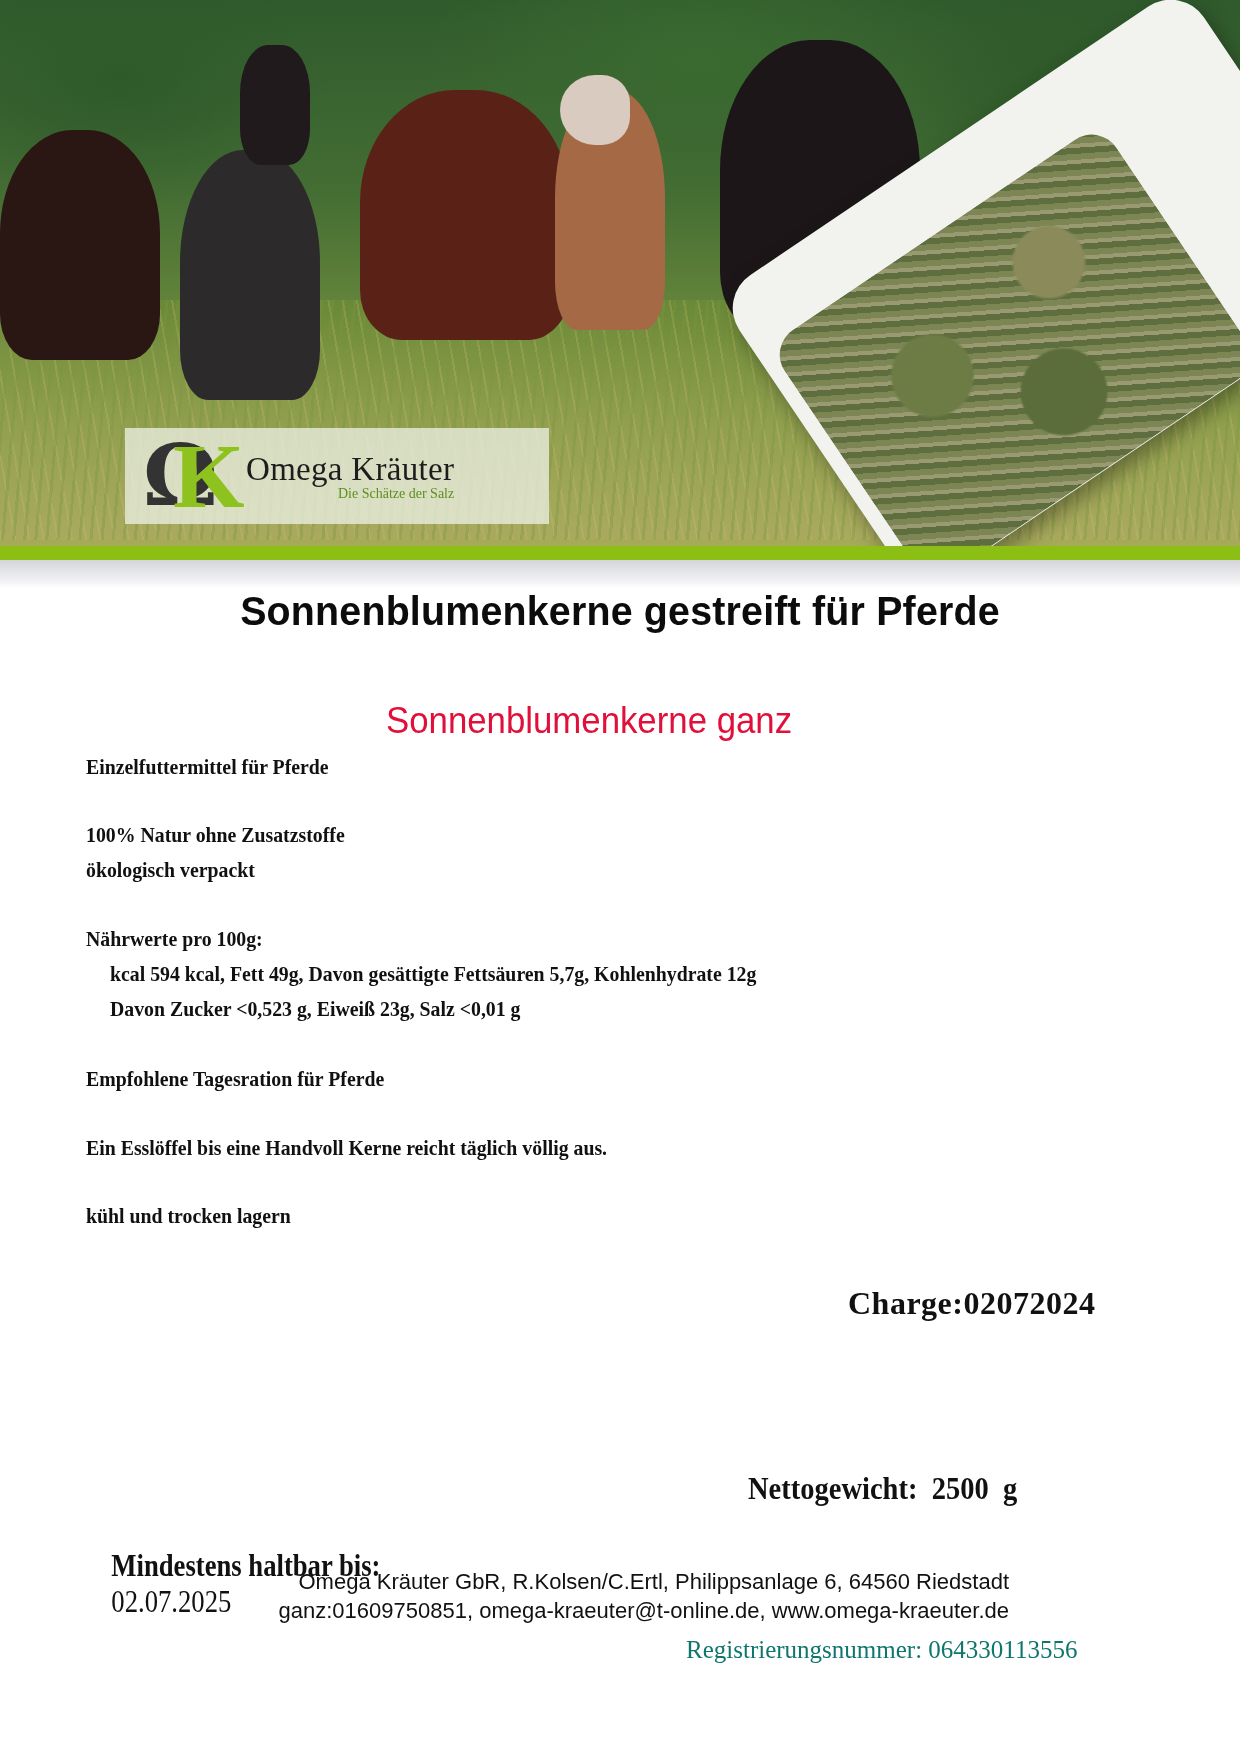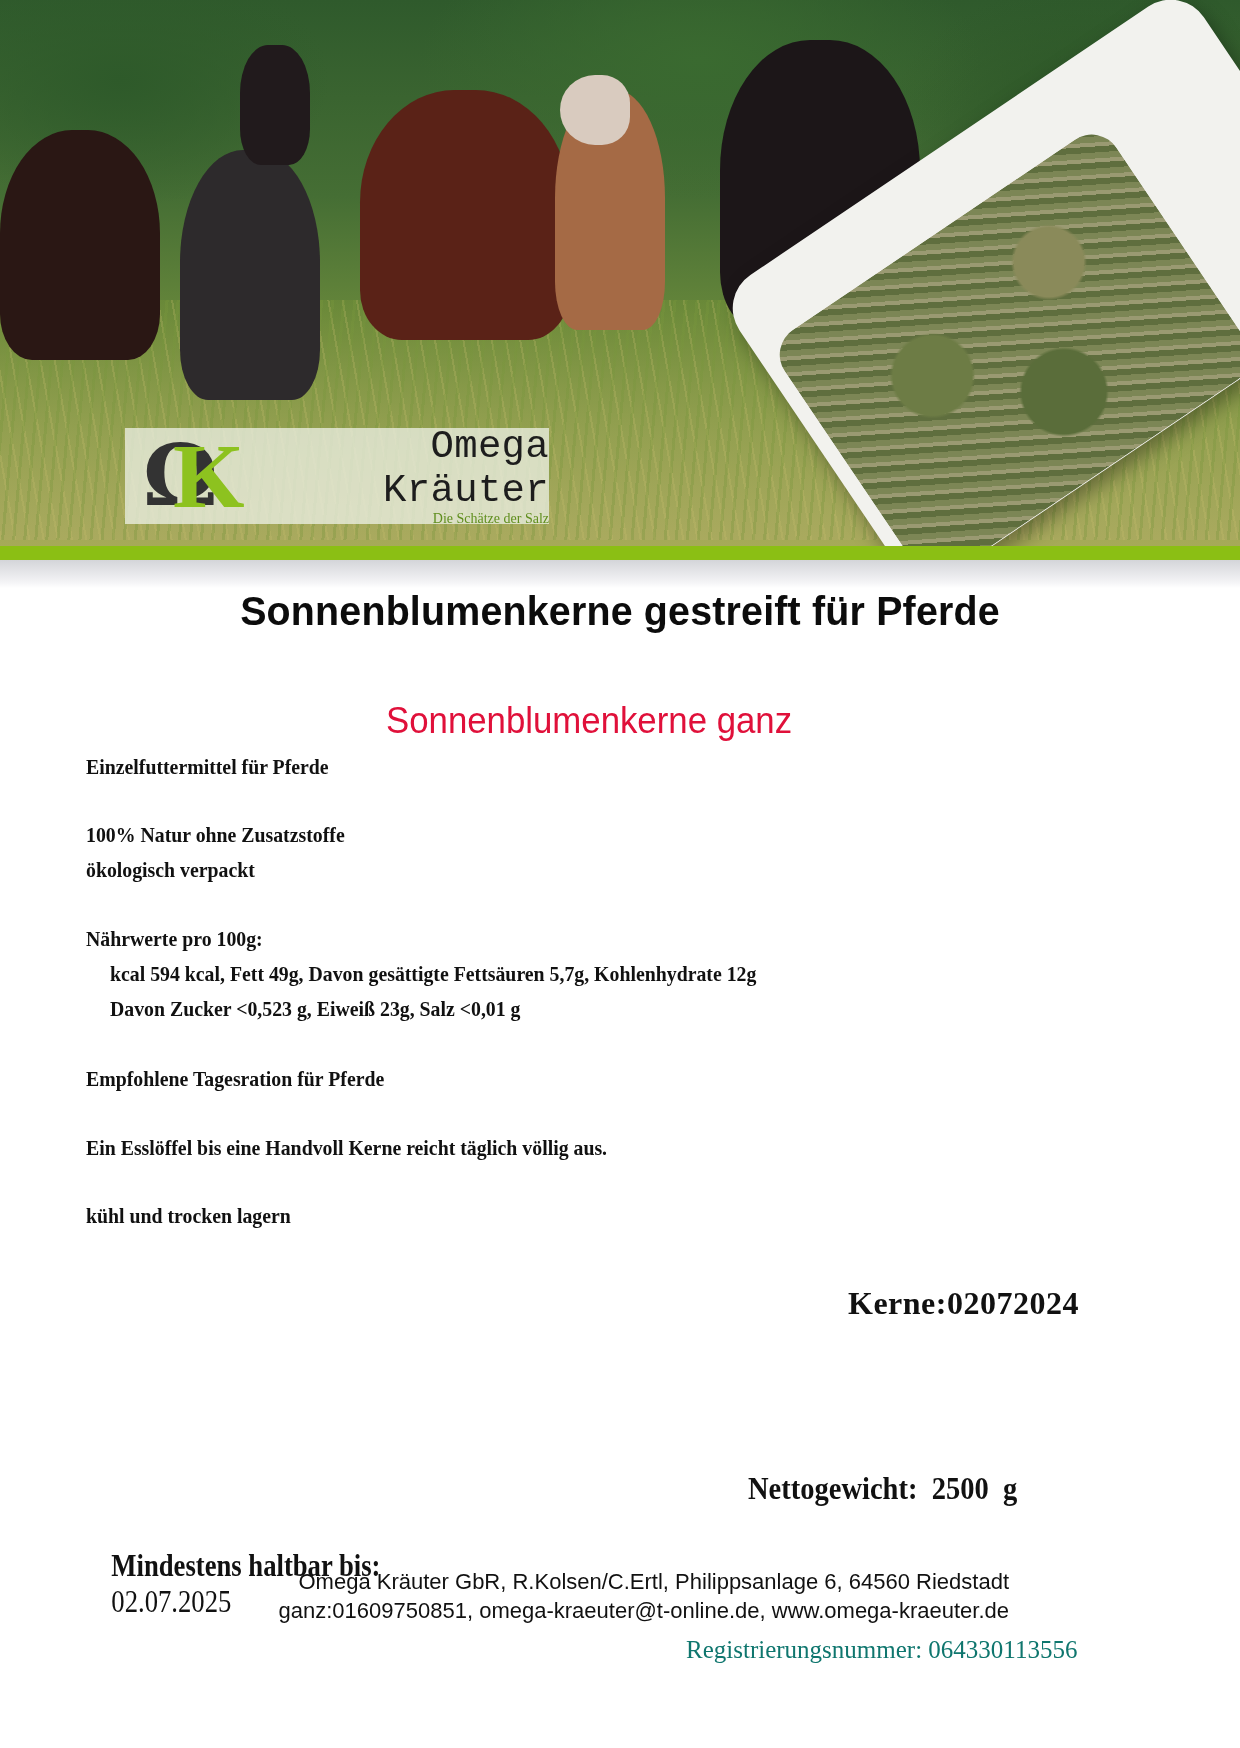--- a/index.html
+++ b/index.html
@@ -39,21 +39,21 @@
       radial-gradient(circle at 55% 70%, #5a6d3a 0 14%, transparent 15%),
       repeating-linear-gradient(30deg, #7c8655 0 6px, #5f6e3e 6px 12px, #9a9a72 12px 16px);
   }
 
   .logo-box { position: absolute; left: 125px; top: 428px; width: 424px; height: 96px;
     background: rgba(235,238,225,.78); display: flex; align-items: center; }
   .logo-mark { position: relative; width: 95px; height: 90px; margin-left: 18px; }
   .omega { position: absolute; left: 0; top: 0; font-family: "DejaVu Serif", serif; font-size: 84px; line-height: 90px; color: #333; font-weight: bold; }
   .kletter { position: absolute; left: 30px; top: -2px; font-family: "Liberation Serif", serif; font-size: 92px; line-height: 94px; color: #8dc21f; font-weight: bold; }
   .logo-text { margin-left: 8px; display: flex; flex-direction: column; }
-  .brand { font-family: Liberation Mono, monospace; font-size: 39px; color: #1d1d1d; letter-spacing: .3px; text-align: right; }
+  .brand { font-family: Liberation Serif, serif; font-size: 33px; color: #1d1d1d; letter-spacing: .3px; text-align: right; }
   .tagline { font-family: "Liberation Serif", serif; font-size: 14px; color: #5f8e1d; align-self: flex-end; margin-top: -2px; }
 
   .green-bar { position: absolute; left: 0; top: 546px; width: 1240px; height: 14px; background: #8bbf14; }
   .shadow-band { position: absolute; left: 0; top: 560px; width: 1240px; height: 28px;
     background: linear-gradient(180deg, #d4d5d9 0%, #f4f4f6 80%, #ffffff 100%); }
 
   
   .title { position: absolute; left: 0; width: 1240px; top: 588px; text-align: center;
     font-family: "Liberation Sans", sans-serif; font-weight: bold; font-size: 41px; color: #0c0c0c; letter-spacing: .2px; transform: scaleX(.96); }
   .subtitle { position: absolute; left: 386px; top: 700px; font-family: "Liberation Sans", sans-serif; font-size: 37px; color: #e0103a; transform: scaleX(.94); transform-origin: left; }
@@ -105,21 +105,21 @@
 <div class="body-text" style="top:754px">Einzelfuttermittel für Pferde</div>
 <div class="body-text" style="top:822px">100% Natur ohne Zusatzstoffe</div>
 <div class="body-text" style="top:857px">ökologisch verpackt</div>
 <div class="body-text" style="top:926px">Nährwerte pro 100g:</div>
 <div class="body-text indent" style="top:961px; left:110px;">kcal  594 kcal, Fett 49g, Davon gesättigte Fettsäuren 5,7g, Kohlenhydrate  12g</div>
 <div class="body-text indent" style="top:996px; left:110px;">Davon Zucker &lt;0,523 g, Eiweiß 23g, Salz &lt;0,01 g</div>
 <div class="body-text" style="top:1066px">Empfohlene Tagesration für Pferde</div>
 <div class="body-text" style="top:1135px">Ein Esslöffel bis eine Handvoll Kerne reicht täglich völlig aus.</div>
 <div class="body-text" style="top:1203px">kühl und trocken lagern</div>
 
-<div class="charge">Kerne:02072024</div>
+<div class="charge">Charge:02072024</div>
 <div class="netto">Nettogewicht:  2500  g</div>
 <div class="mhd">
   <span class="lbl">Mindestens haltbar bis:</span>
   <span>02.07.2025</span>
 </div>
 
 <div class="footer-addr" style="top:1569px">Omega Kräuter GbR, R.Kolsen/C.Ertl, Philippsanlage 6, 64560 Riedstadt</div>
 <div class="footer-addr" style="top:1598px">ganz:01609750851, omega-kraeuter@t-online.de, www.omega-kraeuter.de</div>
 <div class="reg">Registrierungsnummer: 064330113556</div>
 

